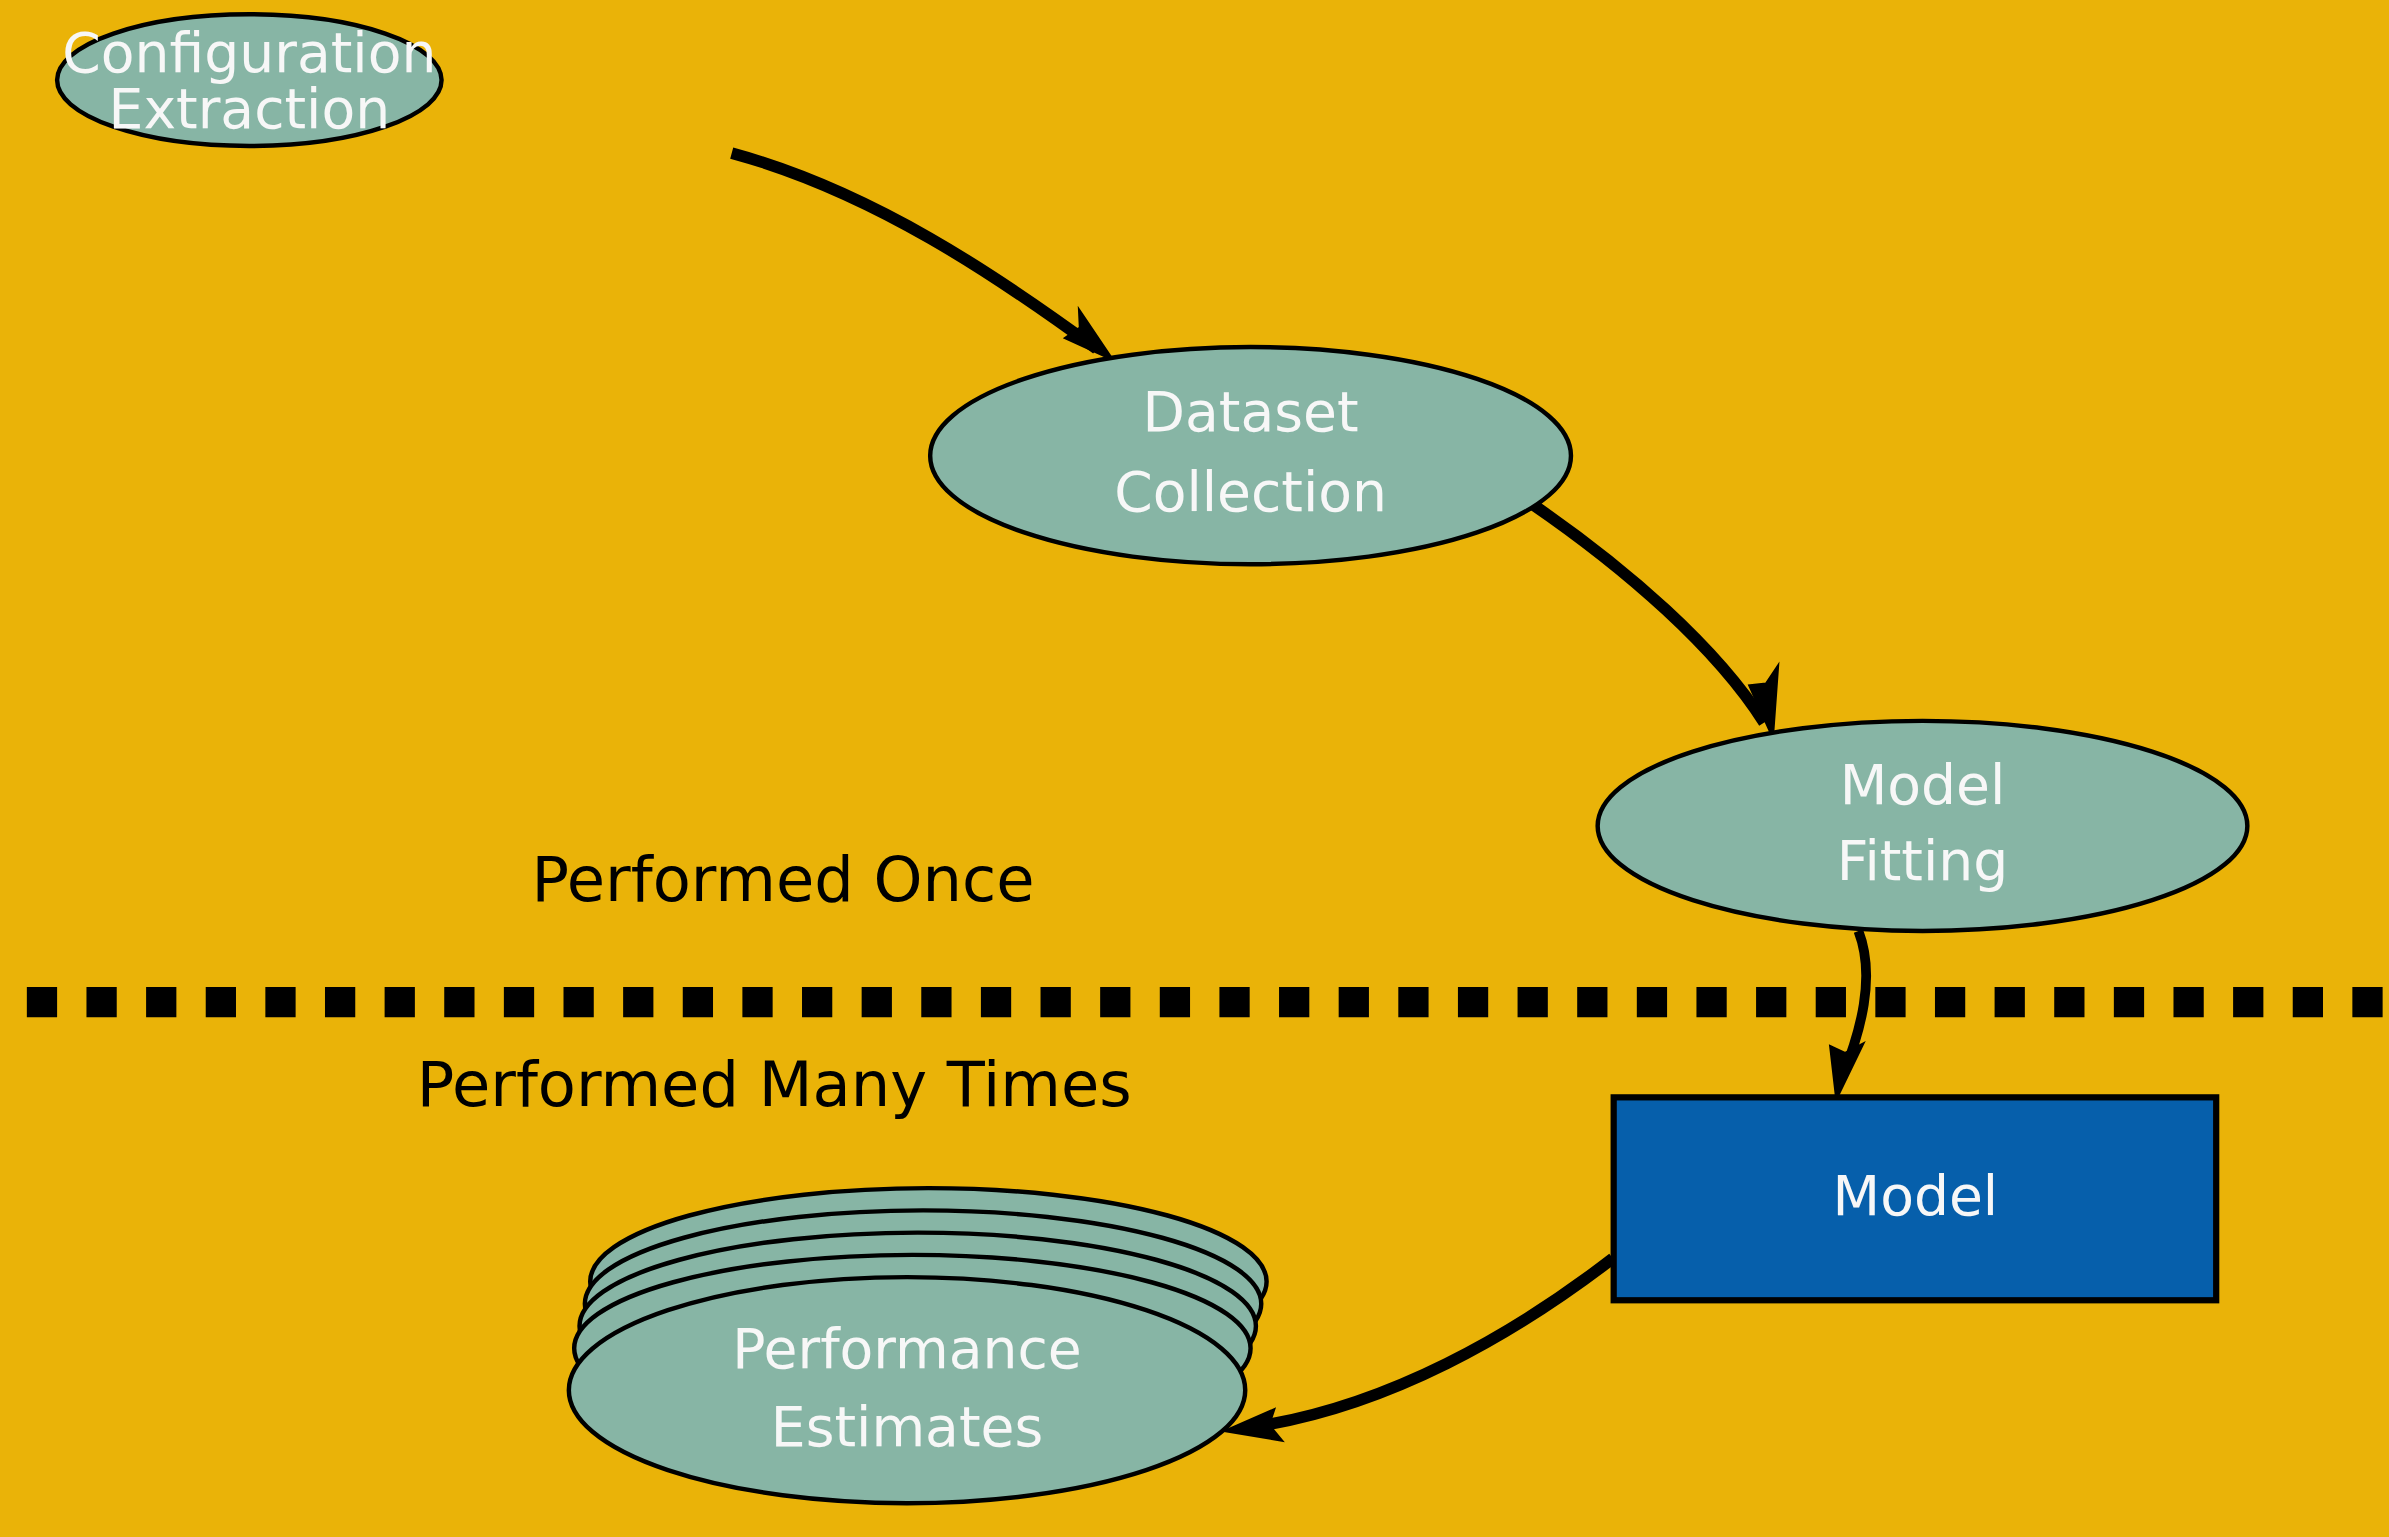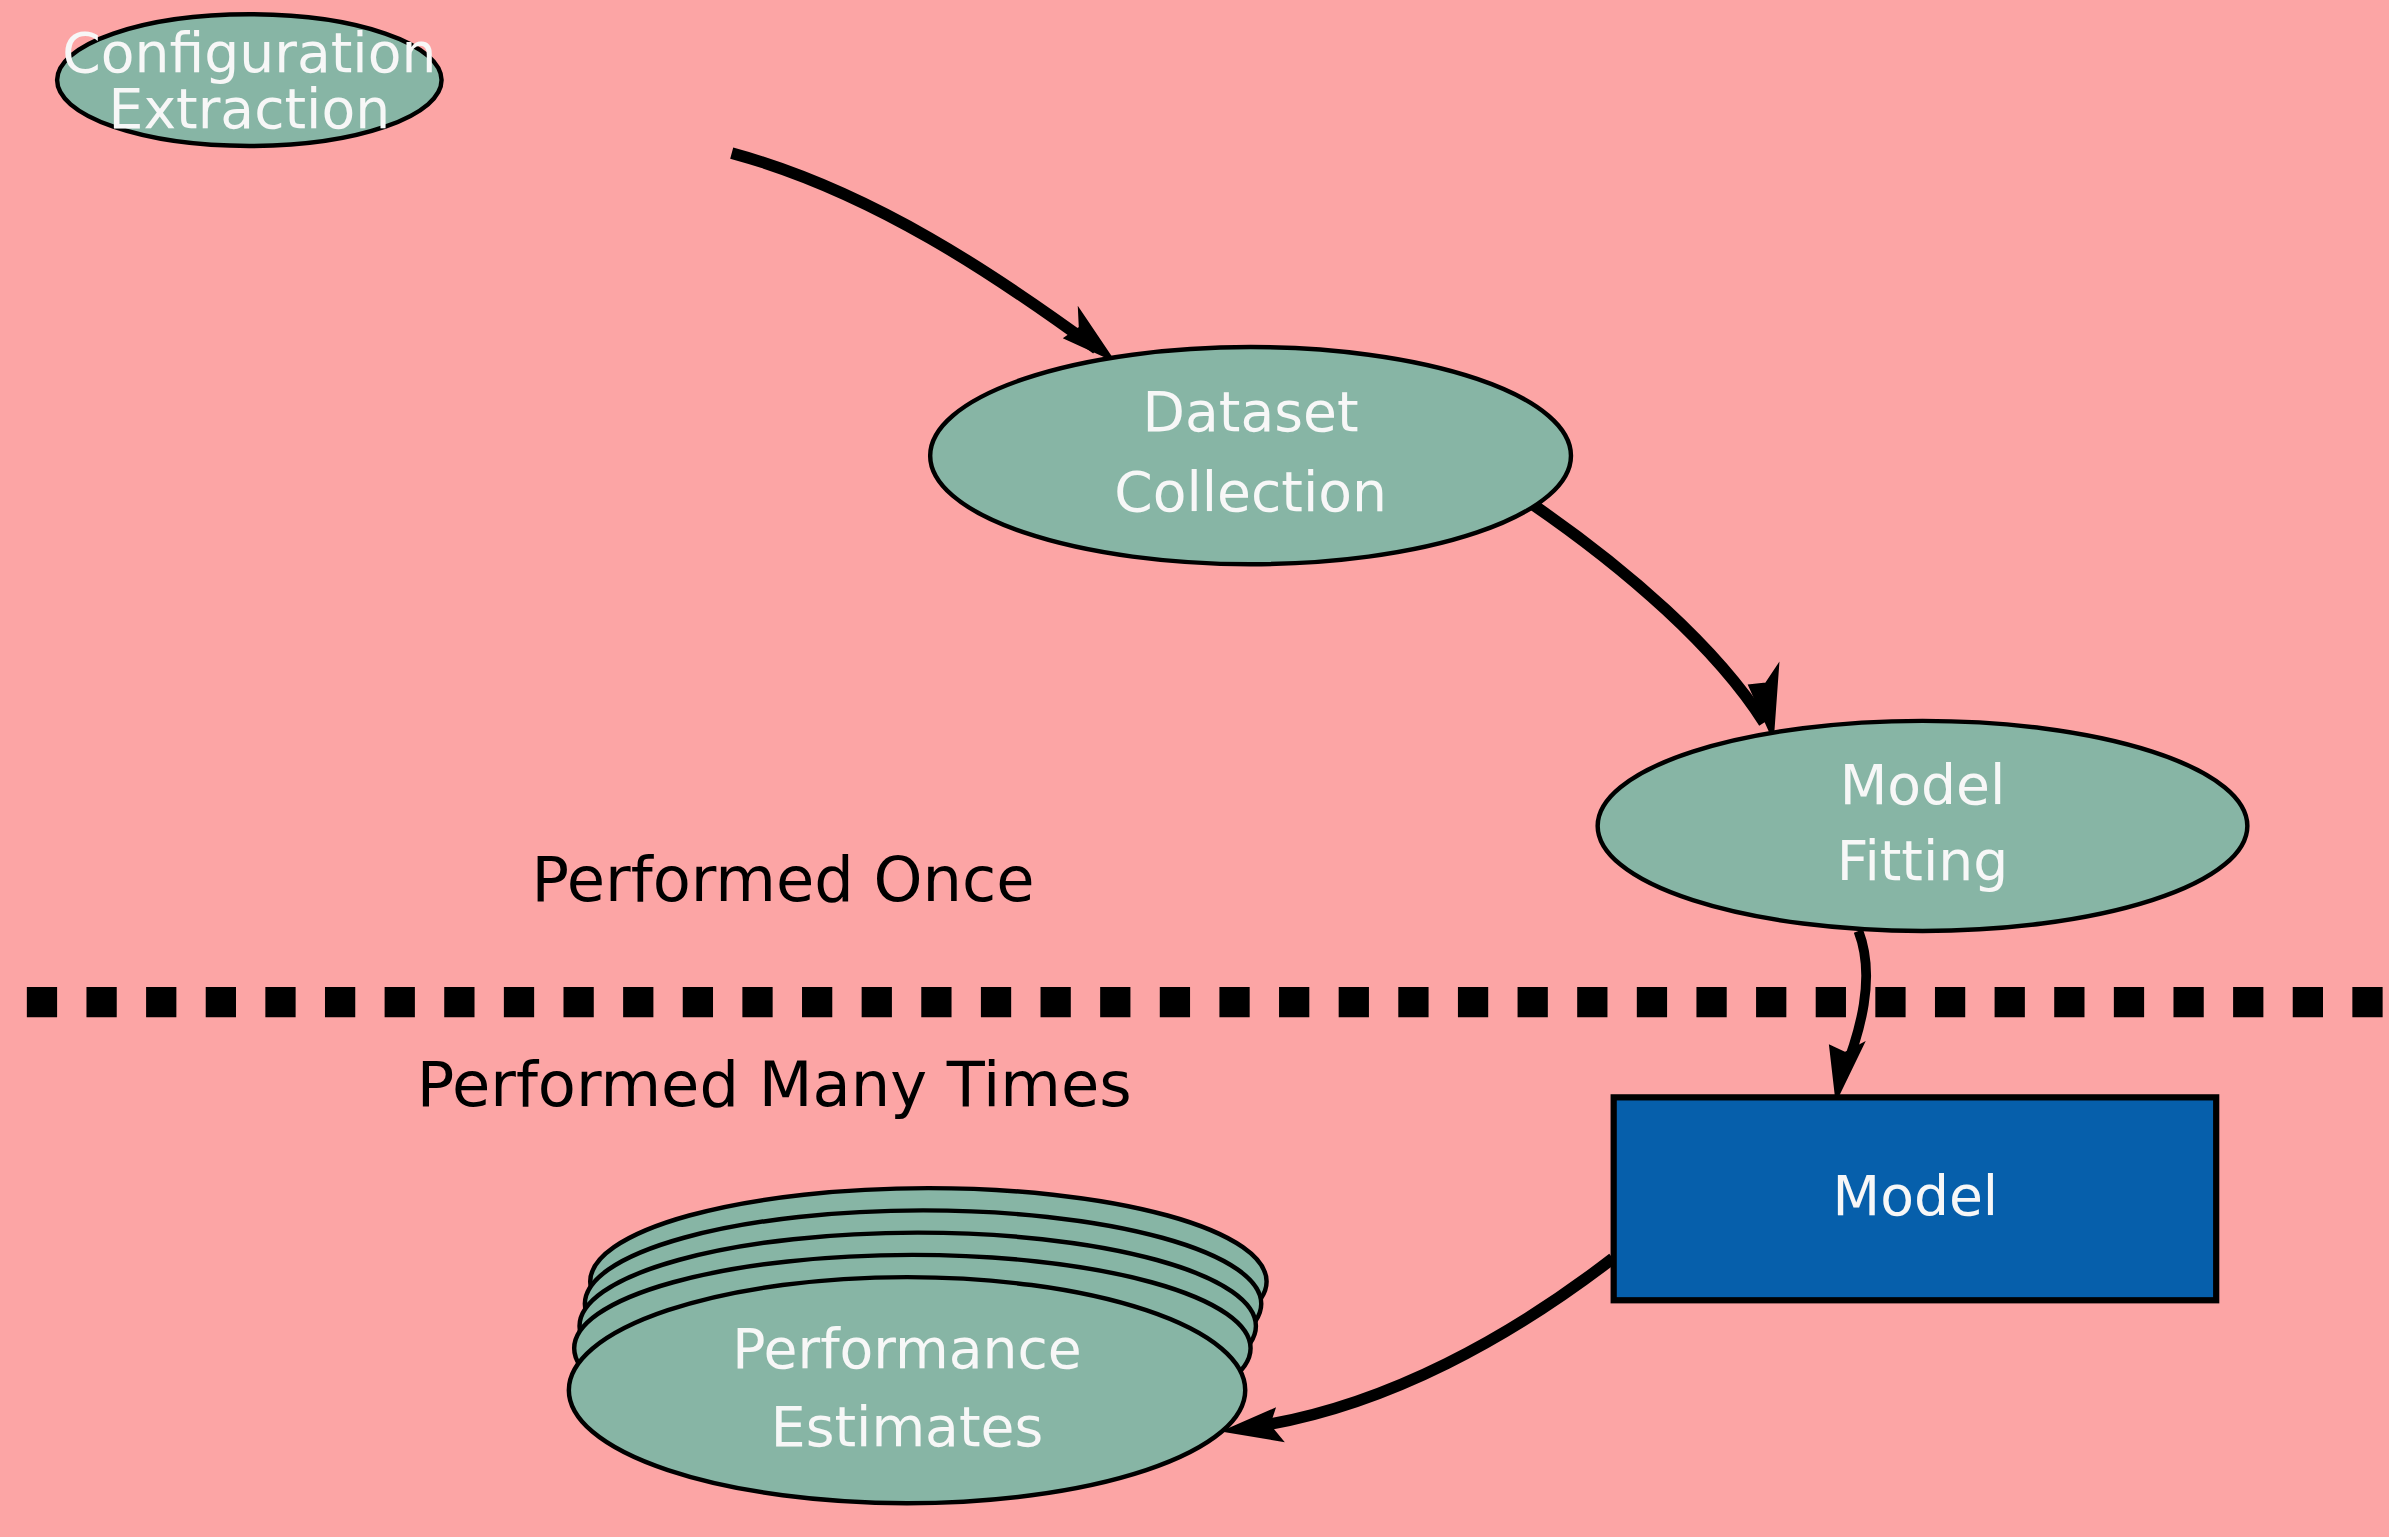--- a/index.html
+++ b/index.html
@@ -8,21 +8,21 @@
     padding: 0;
     background: #ffffff;
   }
   body {
     font-family: "DejaVu Sans", sans-serif;
   }
   #canvas {
     position: relative;
     width: 2389px;
     height: 1537px;
-    background: #fca5a5;
+    background: #eab308;
     overflow: hidden;
   }
   #diagram-svg {
     position: absolute;
     top: 0;
     left: 0;
     width: 2389px;
     height: 1537px;
     display: block;
   }

